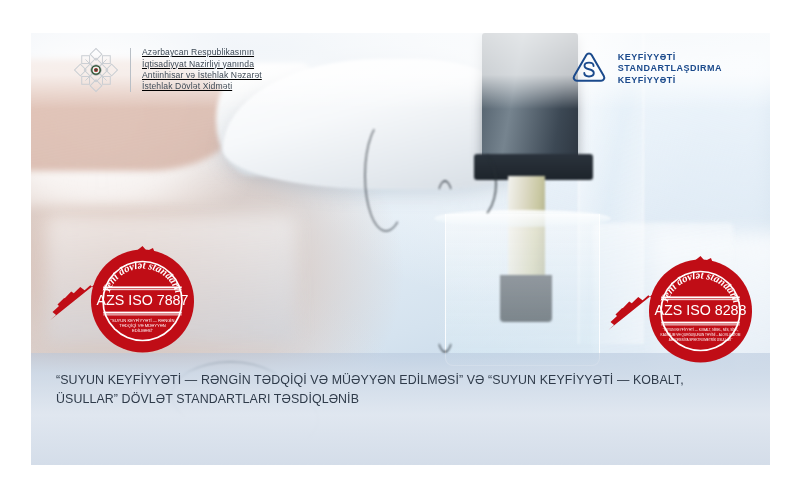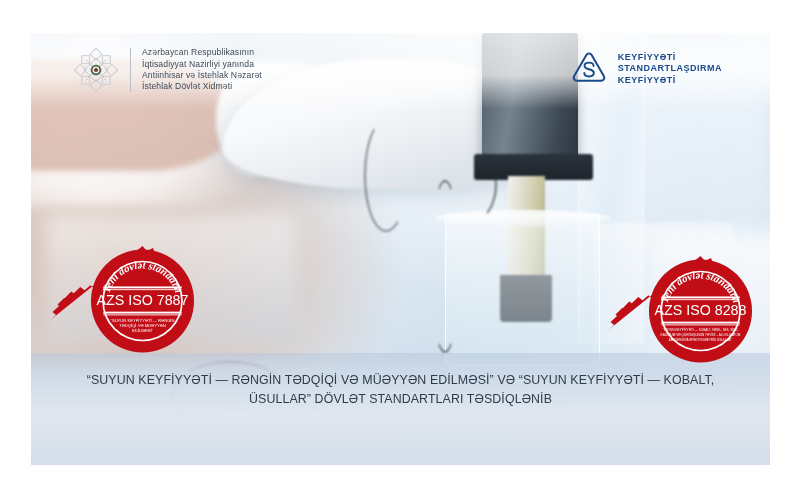--- a/index.html
+++ b/index.html
@@ -134,42 +134,43 @@
   .c4{ left:28%; top:83%; width:11%; height:13%; border-color:rgba(38,46,54,.45) rgba(38,46,54,.45) transparent transparent; }
   .c5{ left:45%; top:20%; width:6%;  height:26%; border-color:transparent transparent rgba(38,46,54,.5) rgba(38,46,54,.5); }
 
   
   .topband{
     position:absolute; left:0; top:0; width:100%; height:76px;
     background:linear-gradient(180deg, rgba(255,255,255,.80) 0%, rgba(255,255,255,.70) 55%, rgba(255,255,255,0) 100%);
     z-index:5;
   }
   .logo-left{
-    position:absolute; left:42px; top:14px; display:flex; align-items:center; gap:11px; z-index:6;
+    position:absolute; left:42px; top:14px; display:flex; align-items:center; gap:11px; z-index:6;text-decoration:underline;
   }
   .lattice{ width:46px; height:46px; flex:0 0 auto; }
   .divider-v{ width:1px; height:44px; background:#b9bfc6; }
   .gov-text{
     font-size:8.6px; line-height:11.4px; color:#3f4b57; letter-spacing:.12px; white-space:nowrap;
   }
   .logo-right{
     position:absolute; right:48px; top:17px; display:flex; align-items:center; gap:10px; z-index:6;
   }
   .azs-mark{ width:38px; height:38px; flex:0 0 auto; }
   .azs-text{
     font-size:9px; line-height:11.6px; font-weight:bold; color:#1b4a8c;
     letter-spacing:.5px; white-space:nowrap;
   }
 
   
   .caption{
     position:absolute; left:0; bottom:0; width:100%; height:112px; z-index:7;
     background:linear-gradient(180deg, rgba(183,199,220,.55) 0%, rgba(206,218,232,.92) 18%, rgba(224,231,240,.98) 55%, rgba(212,221,233,1) 100%);
-    display:flex; flex-direction:column; align-items:center; justify-content:flex-start;
+    display:flex; flex-direction:column; align-items:flex-start; justify-content:flex-start;
     padding-top:18px;
+    padding-left:25px;
   }
   .cap-line{
     color:#2f3b4a; font-size:12.4px; line-height:19px; letter-spacing:.1px;
     white-space:nowrap; text-align:center;
   }
 
   
   .seal{ position:absolute; z-index:8; }
   .seal-l{ left:40px;  top:212px; width:143px; height:112px; }
   .seal-r{ left:598px; top:222px; width:143px; height:112px; }

